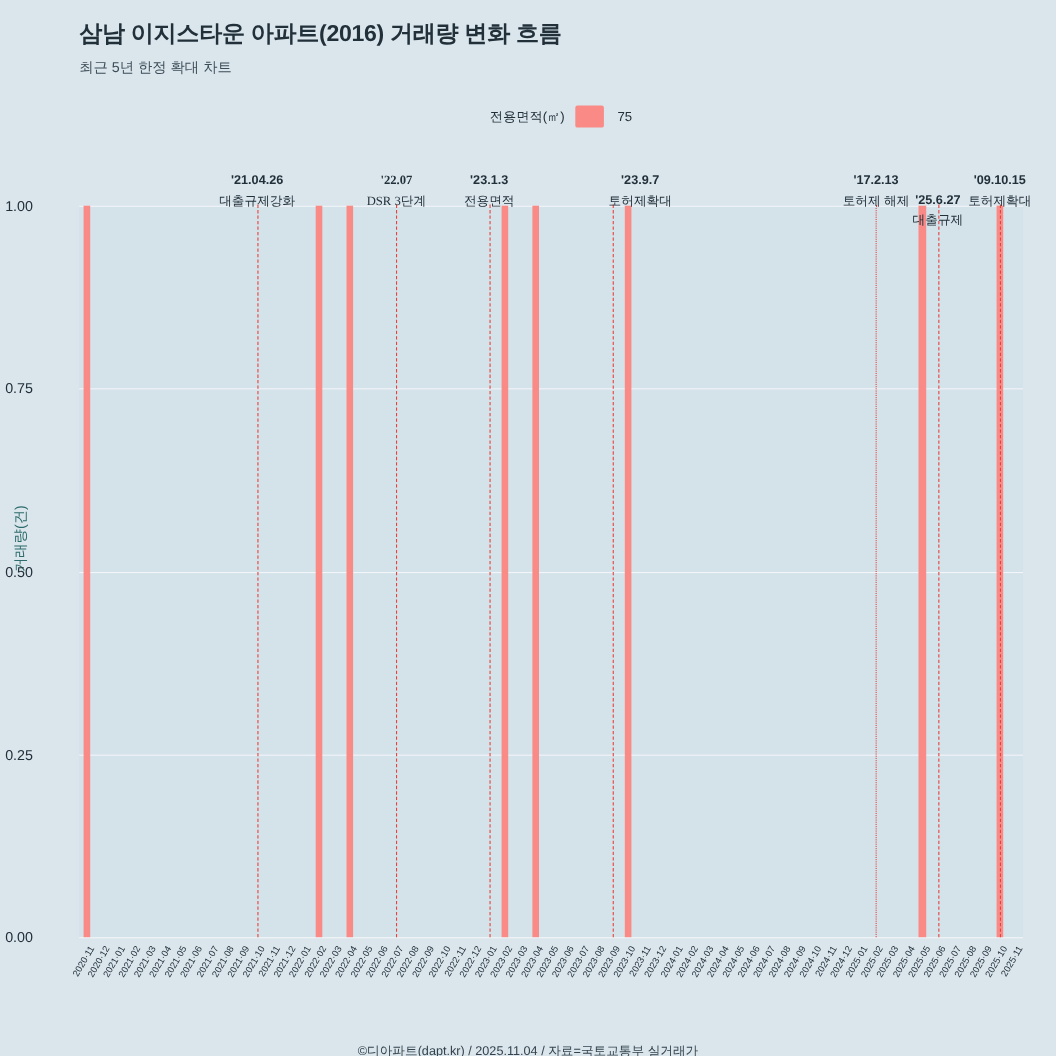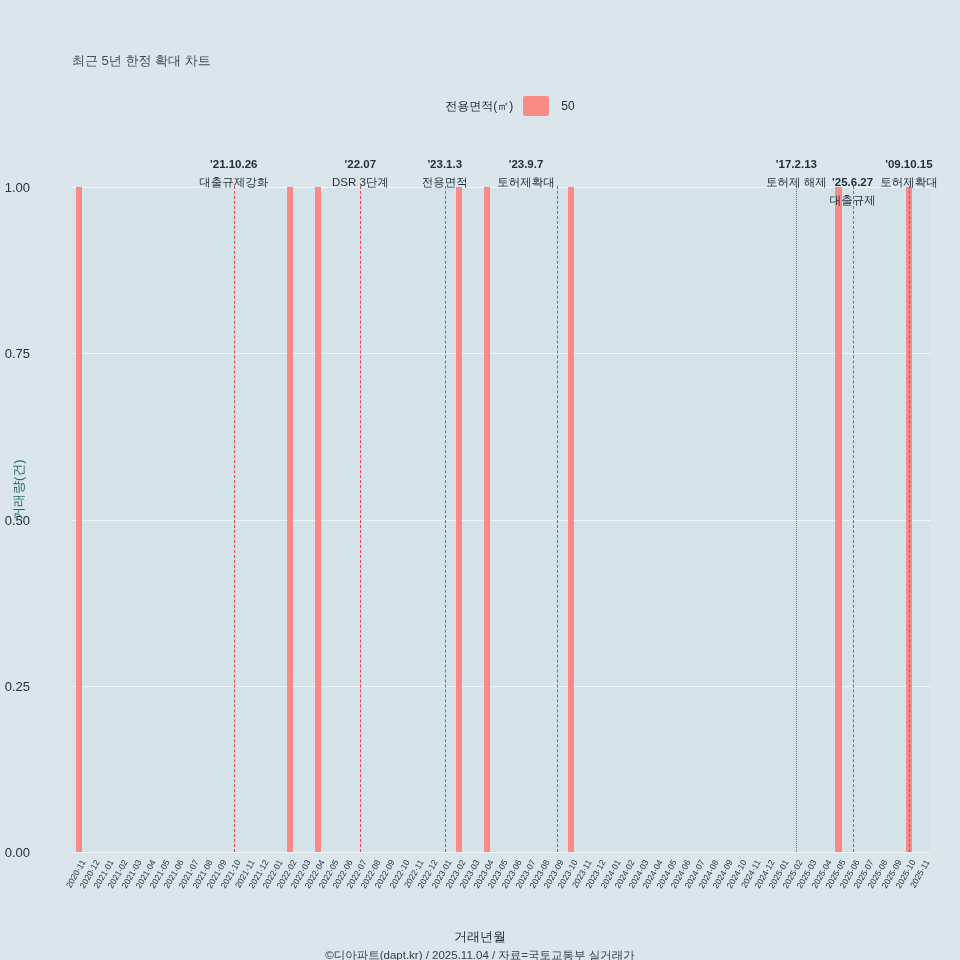--- a/index.html
+++ b/index.html
@@ -161,26 +161,27 @@
     text-align: center;
     font-size: 11.5px;
     color: #33424c;
   }
 </style>
 </head>
 <body>
 
 <div id="chart-root">
 
+  <div class="title">삼남 이지스타운 아파트(2016) 거래량 변화 흐름</div>
   <div class="subtitle">최근 5년 한정 확대 차트</div>
 
   <div class="legend">
     <span class="legend-label">전용면적(㎡)</span>
     <span class="legend-swatch"></span>
-    <span class="legend-value">50</span>
+    <span class="legend-value">75</span>
   </div>
 
   <div class="plot" id="plot">
       <div class="gridline" style="top: 665px;"></div>
       <div class="gridline" style="top: 498.75px;"></div>
       <div class="gridline" style="top: 332.5px;"></div>
       <div class="gridline" style="top: 166.25px;"></div>
       <div class="gridline" style="top: 0px;"></div>
       <div class="bar" style="left: 3.86803px; width: 6.32951px; height: 665px; background: rgb(250, 138, 133);"></div>
       <div class="bar" style="left: 214.852px; width: 6.32951px; height: 665px; background: rgb(250, 138, 133);"></div>
@@ -194,51 +195,50 @@
       <div class="eventline" style="left: 288.344px;"></div>
       <div class="eventline" style="left: 372.738px;"></div>
       <div class="eventline" style="left: 485.262px;"></div>
       <div class="eventline dotted" style="left: 724.377px;"></div>
       <div class="eventline" style="left: 780.639px;"></div>
       <div class="eventline" style="left: 836.902px;"></div>
     </div>
 
   <div id="overlay">
       <div class="event-label" style="left: 233.754px; top: 158px;">
-        <span class="date">'21.10.26</span>
+        <span class="date">'21.04.26</span>
         <span class="desc">대출규제강화</span>
       </div>
-      <div class="event-label" style="left: 360.344px; top: 158px;">
+      <div class="event-label" style="left: 360.344px; top: 158px; font-family: Liberation Serif, serif;">
         <span class="date">'22.07</span>
         <span class="desc">DSR 3단계</span>
       </div>
       <div class="event-label" style="left: 444.738px; top: 158px;">
         <span class="date">'23.1.3</span>
         <span class="desc">전용면적</span>
       </div>
-      <div class="event-label" style="left: 526px; top: 158px;">
+      <div class="event-label" style="left: 582px; top: 158px;">
         <span class="date">'23.9.7</span>
         <span class="desc">토허제확대</span>
       </div>
       <div class="event-label" style="left: 796.377px; top: 158px;">
         <span class="date">'17.2.13</span>
         <span class="desc">토허제 해제</span>
       </div>
       <div class="event-label" style="left: 852.639px; top: 176px;">
         <span class="date">'25.6.27</span>
         <span class="desc">대출규제</span>
       </div>
       <div class="event-label" style="left: 908.902px; top: 158px;">
         <span class="date">'09.10.15</span>
         <span class="desc">토허제확대</span>
       </div>
     </div>
 
   <div class="y-axis-title">거래량(건)</div>
-  <div class="x-axis-title">거래년월</div>
   <div class="footer">©디아파트(dapt.kr) / 2025.11.04 / 자료=국토교통부 실거래가</div>
 
 <div class="y-tick" style="top: 852px;">0.00</div>
     <div class="y-tick" style="top: 685.75px;">0.25</div>
     <div class="y-tick" style="top: 519.5px;">0.50</div>
     <div class="y-tick" style="top: 353.25px;">0.75</div>
     <div class="y-tick" style="top: 187px;">1.00</div>
     <div class="x-tick" style="left: 19.0328px; width: 60px;">2020·11</div>
     <div class="x-tick" style="left: 33.0984px; width: 60px;">2020·12</div>
     <div class="x-tick" style="left: 47.1639px; width: 60px;">2021·01</div>

